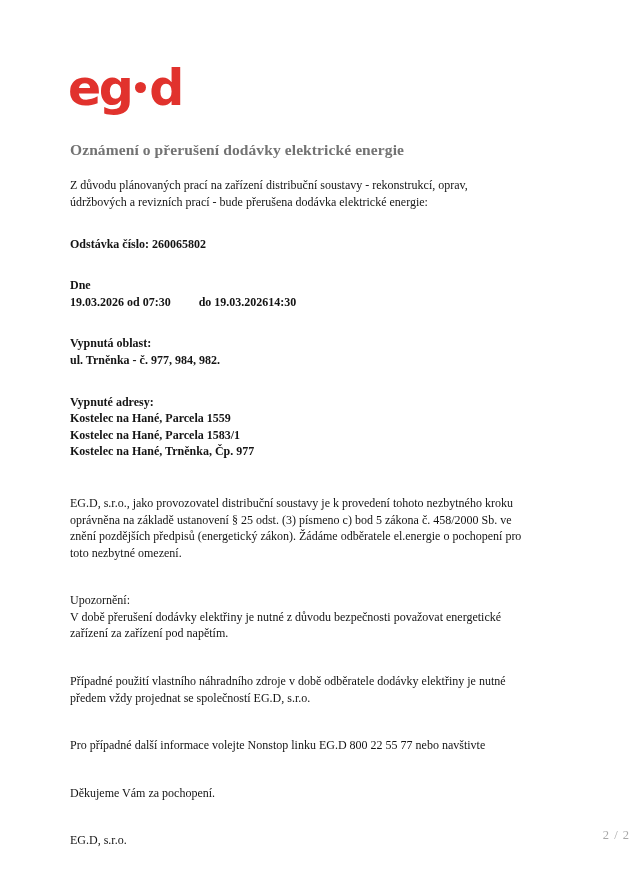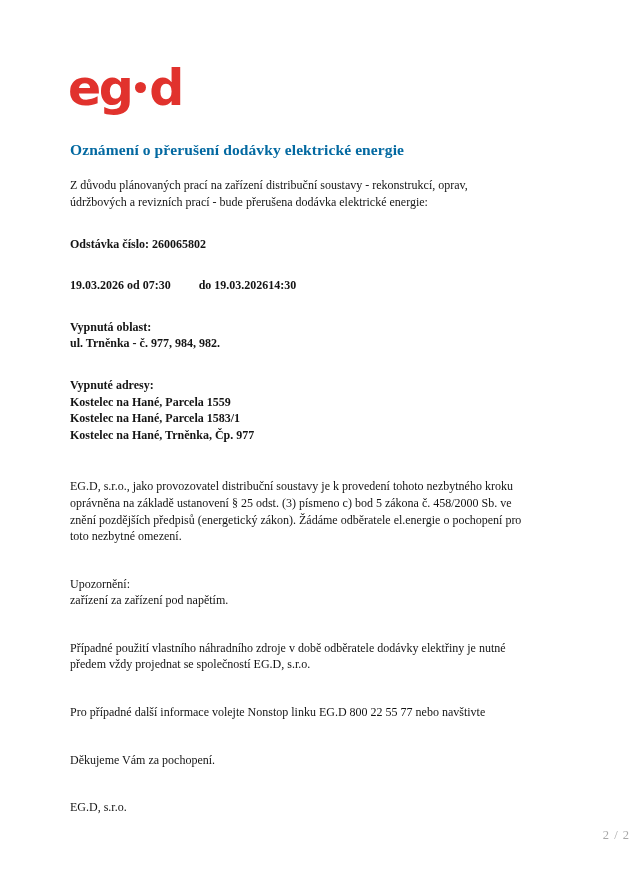--- a/index.html
+++ b/index.html
@@ -58,21 +58,21 @@
     width: 492px;
   }
 
   h1.doc-title {
     font-family: "Liberation Serif", "DejaVu Serif", serif;
     font-weight: bold;
     font-size: 15.5px;
     line-height: 1.25;
     margin: 0 0 18px 0;
     letter-spacing: 0.1px;
-    color: #0369a1;
+    color: #737373;
   }
 
   p {
     margin: 0;
     font-size: 12px;
     line-height: 16.6px;
     color: #141414;
   }
 
   .block { margin-bottom: 16px; }
@@ -128,20 +128,21 @@
 
     <div class="gap-sm"></div>
 
     <div class="block">
       <p class="bold">Odstávka číslo: 260065802</p>
     </div>
 
     <div class="gap-sm"></div>
 
     <div class="block">
+      <p class="bold">Dne</p>
       <p class="bold date-line"><span class="from">19.03.2026 od 07:30</span><span class="sep"></span><span class="to">do 19.03.202614:30</span></p>
     </div>
 
     <div class="gap-sm"></div>
 
     <div class="block">
       <p class="bold">Vypnutá oblast:</p>
       <p class="bold">ul. Trněnka - č. 977, 984, 982.</p>
     </div>
 
@@ -160,20 +161,21 @@
       <p>EG.D, s.r.o., jako provozovatel distribuční soustavy je k provedení tohoto nezbytného kroku</p>
       <p>oprávněna na základě ustanovení § 25 odst. (3) písmeno c) bod 5 zákona č. 458/2000 Sb. ve</p>
       <p>znění pozdějších předpisů (energetický zákon). Žádáme odběratele el.energie o pochopení pro</p>
       <p>toto nezbytné omezení.</p>
     </div>
 
     <div class="gap-md"></div>
 
     <div class="block">
       <p>Upozornění:</p>
+      <p>V době přerušení dodávky elektřiny je nutné z důvodu bezpečnosti považovat energetické</p>
       <p>zařízení za zařízení pod napětím.</p>
     </div>
 
     <div class="gap-md"></div>
 
     <div class="block">
       <p>Případné použití vlastního náhradního zdroje v době odběratele dodávky elektřiny je nutné</p>
       <p>předem vždy projednat se společností EG.D, s.r.o.</p>
     </div>
 

